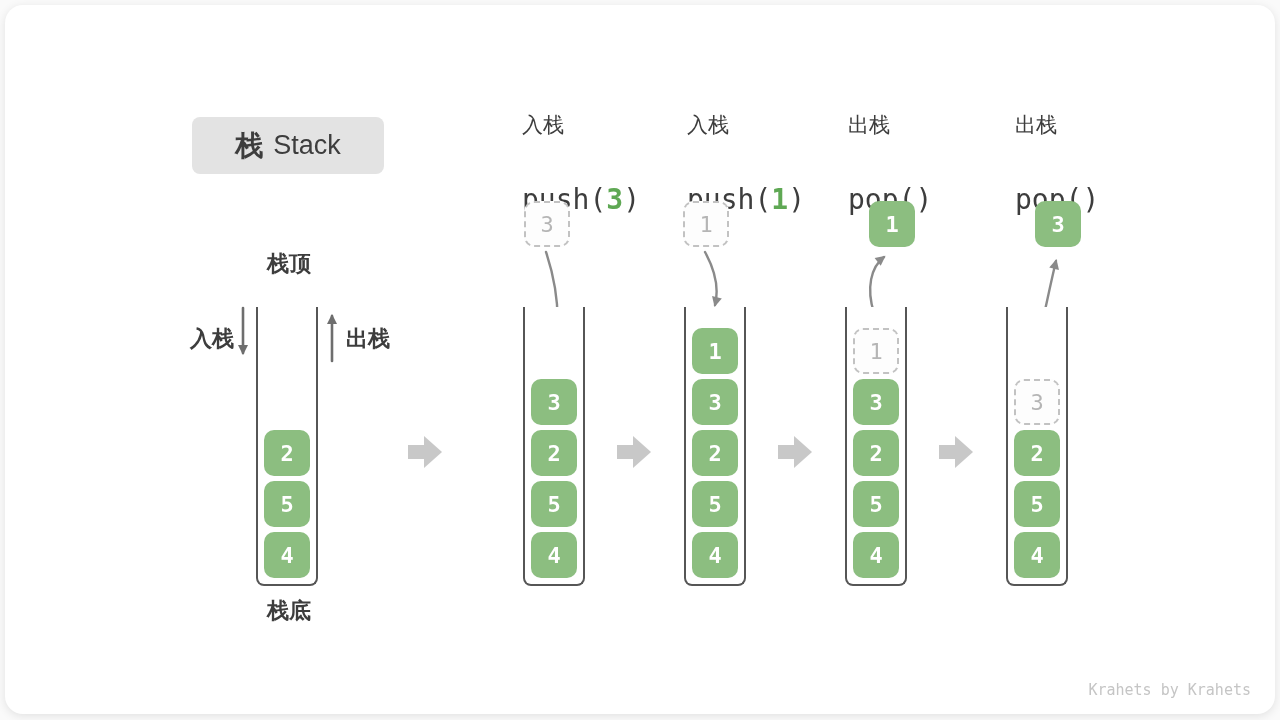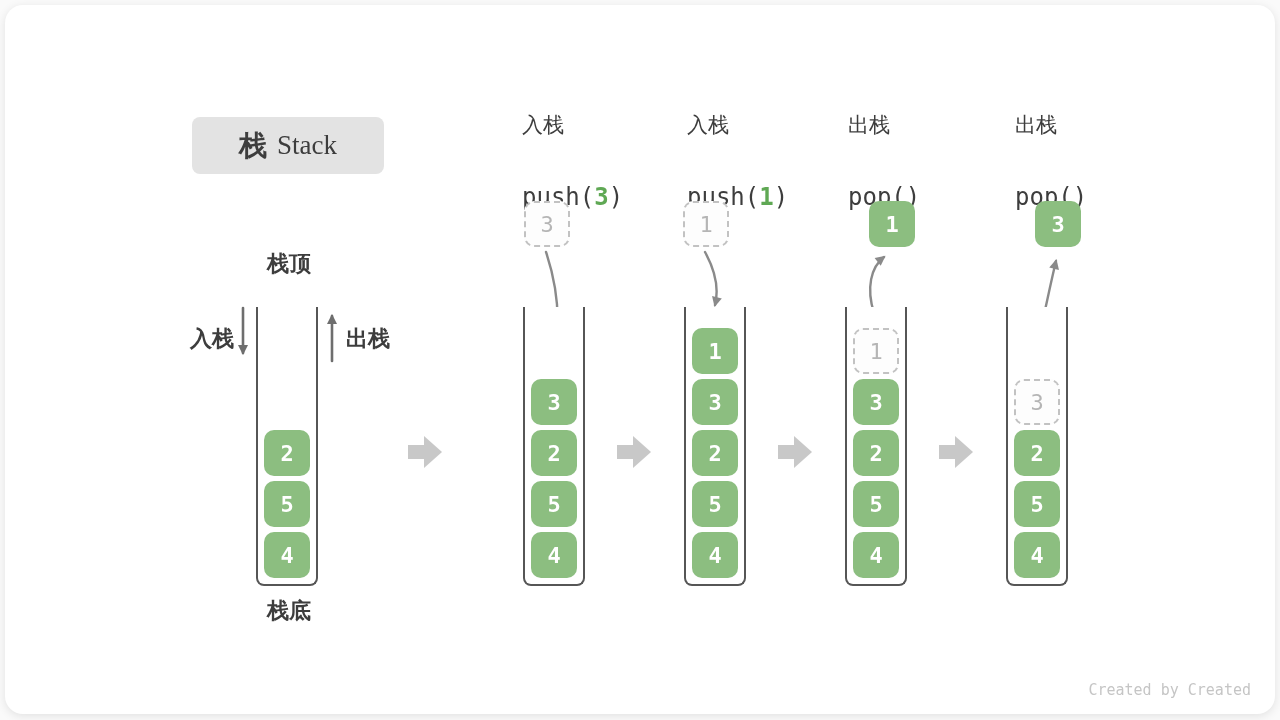--- a/index.html
+++ b/index.html
@@ -12,28 +12,28 @@
   html,body{width:1280px;height:720px;overflow:hidden;background:#FAFAFA;
     font-family:"DejaVu Sans",sans-serif;}
   .stage{position:relative;width:1280px;height:720px;}
   .card{position:absolute;left:5px;top:5px;width:1270px;height:709px;
     background:#fff;border-radius:18px;box-shadow:0 2px 10px rgba(0,0,0,.10);}
   
   .title-badge{position:absolute;left:187px;top:112px;width:192px;height:57px;
     background:var(--title-bg);border-radius:8px;display:flex;align-items:center;
     justify-content:center;gap:10px;color:var(--text-dark);}
   .title-badge .cn{font-size:28px;font-weight:700;}
-  .title-badge .en{font-size:27px;font-weight:500;font-family:Liberation Serif, serif;}
+  .title-badge .en{font-size:27px;font-weight:500;font-family:Liberation Sans, sans-serif;}
   
   .lbl{position:absolute;font-size:22px;font-weight:700;color:var(--text-dark);
     white-space:nowrap;}
   
   .op{position:absolute;top:106px;color:var(--text-dark);}
   .op .op-name{font-size:21px;font-weight:500;margin-bottom:8px;}
-  .op .op-code{font-size:24px;font-weight:500;font-family:"DejaVu Sans Mono",monospace;margin-top:44px;}
+  .op .op-code{font-size:28px;font-weight:500;font-family:"DejaVu Sans Mono",monospace;margin-top:44px;}
   .op .op-code .arg{color:var(--code-arg-green);font-weight:700;}
   
   .stack{position:absolute;top:302px;width:62px;height:280px;}
   .tube{position:absolute;left:0;top:0;width:62px;height:279px;
     border-left:2px solid var(--container-border);
     border-right:2px solid var(--container-border);
     border-bottom:2px solid var(--container-border);
     border-radius:0 0 8px 8px;background:#fff;}
   .item{position:absolute;left:8px;width:46px;height:46px;border-radius:10px;
     background:var(--box-green);color:#fff;display:flex;align-items:center;
@@ -152,15 +152,15 @@
     </div>
 
     <div class="stack" style="left:1001px">
       <div class="tube"></div>
       <div class="item ghost slot3">3</div>
       <div class="item slot2">2</div>
       <div class="item slot1">5</div>
       <div class="item slot0">4</div>
     </div>
 
-    <div class="watermark">Created by Created</div>
+    <div class="watermark">Krahets by Krahets</div>
   </div>
 </div>
 
 </body></html>

